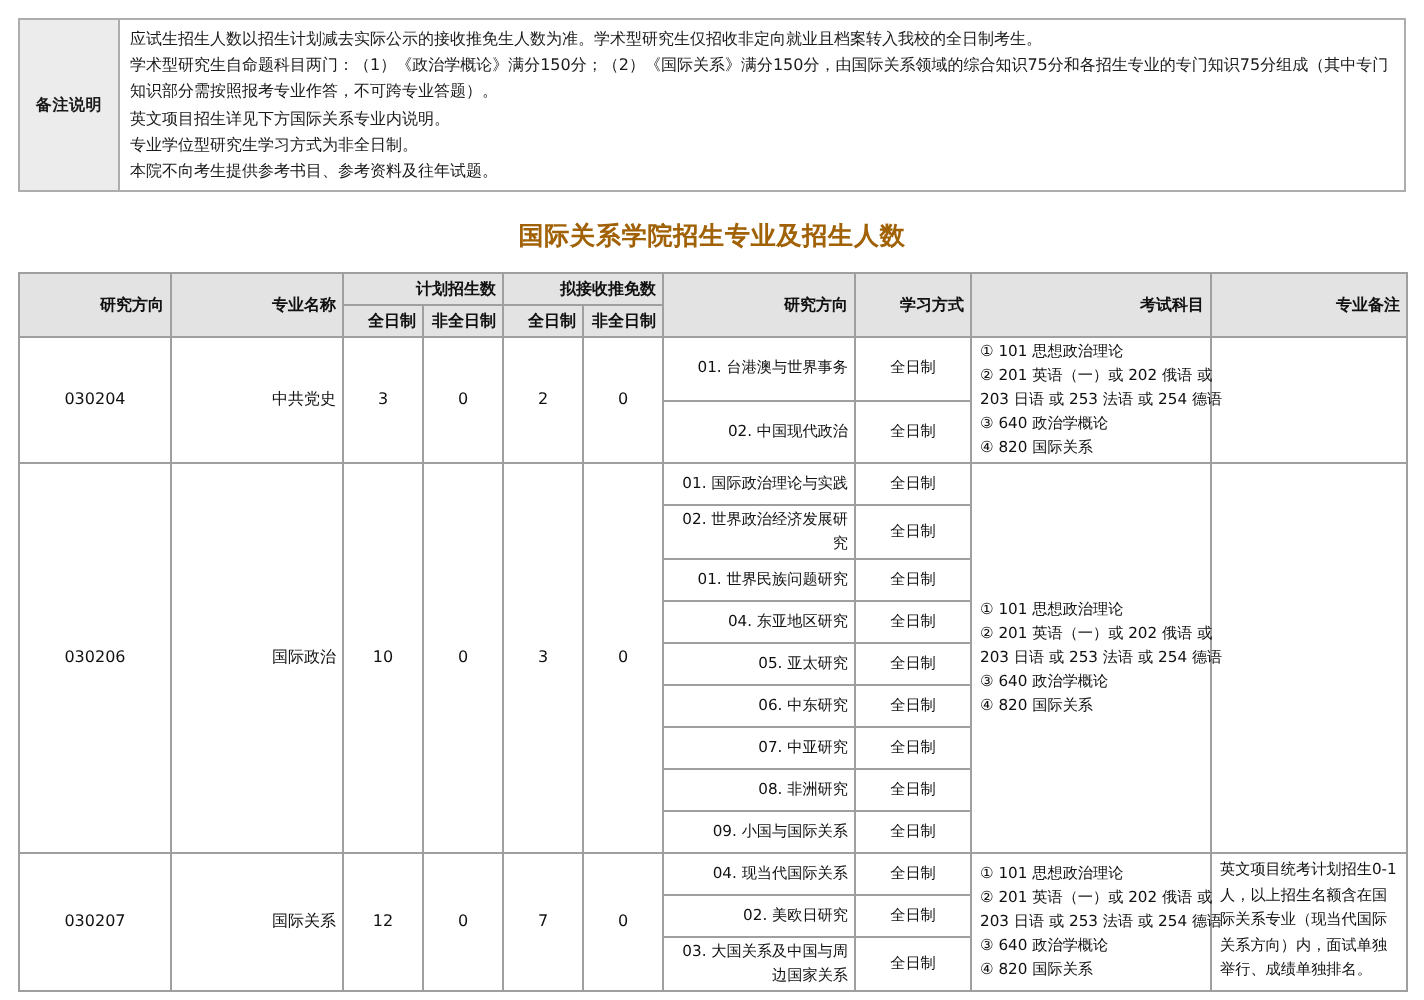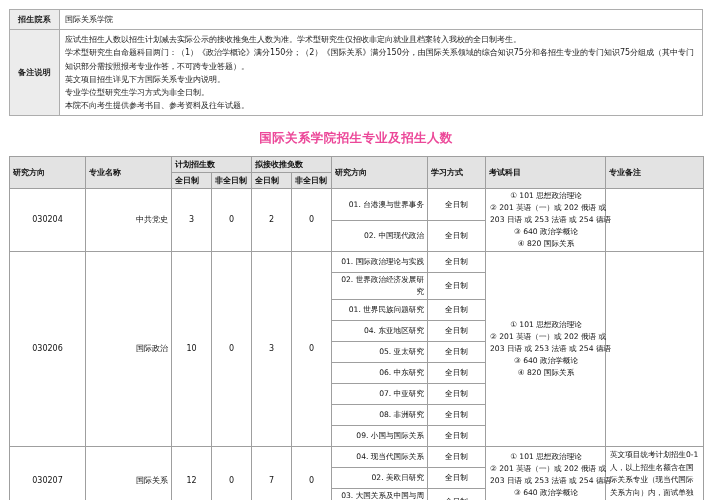--- a/index.html
+++ b/index.html
@@ -37,21 +37,21 @@
   }
   .info-value { background: #ffffff; color: #1a1a1a; }
   .info-value p { margin: 0; }
   .info-row-top td { height: 17px; }
 
   
   .main-title {
     text-align: center;
     font-size: 12.5px;
     font-weight: bold;
-    color: #ec4899;
+    color: #a16207;
     margin: 14px 0 9px 0;
     letter-spacing: 0.4px;
   }
 
   
   .majors-table {
     width: 694px;
     margin: 0 0 0 9px;
     border-collapse: collapse;
     table-layout: fixed;
@@ -59,49 +59,43 @@
   }
   .majors-table th, .majors-table td {
     border: 1px solid #9f9f9f;
     padding: 1px 3px;
     vertical-align: middle;
     line-height: 12px;
   }
   .majors-table thead th {
     background: #e3e3e3;
     font-weight: bold;
-    text-align: left;
+    text-align: right;
     height: 16px;
     font-size: 8px;
     color: #111;
   }
   td.c-code, td.c-name { font-size: 8px; }
   td.c-code { text-align: center; }
   td.c-name { text-align: right; padding-left: 5px; }
   td.c-num { text-align: center; font-size: 8px; }
   td.c-dir { text-align: right; padding-left: 3px; margin-left: 28px; }
   td.c-mode { text-align: center; }
-  td.c-subj { text-align: center; padding-left: 4px; vertical-align: middle; }
+  td.c-subj { text-align: left; padding-left: 4px; vertical-align: middle; }
   td.c-subj .sline { display: block; white-space: nowrap; }
   td.c-note { text-align: left; padding: 2px 4px; vertical-align: top; line-height: 12.5px; }
   .thick-top { border-top: 1.6px solid #6e6e6e; }
 </style>
 </head>
 <body>
 
 <div class="page">
 
   <table class="info-table">
     <tbody>
-      <tr class="info-row-top">
-        <td class="info-label">招生院系</td>
-        <td class="info-value">
-          <p>国际关系学院</p>
-        </td>
-      </tr>
       <tr>
         <td class="info-label">备注说明</td>
         <td class="info-value">
           <p>应试生招生人数以招生计划减去实际公示的接收推免生人数为准。学术型研究生仅招收非定向就业且档案转入我校的全日制考生。</p>
           <p>学术型研究生自命题科目两门：（1）《政治学概论》满分150分；（2）《国际关系》满分150分，由国际关系领域的综合知识75分和各招生专业的专门知识75分组成（其中专门知识部分需按照报考专业作答，不可跨专业答题）。</p>
           <p>英文项目招生详见下方国际关系专业内说明。</p>
           <p>专业学位型研究生学习方式为非全日制。</p>
           <p>本院不向考生提供参考书目、参考资料及往年试题。</p>
         </td>
       </tr>

